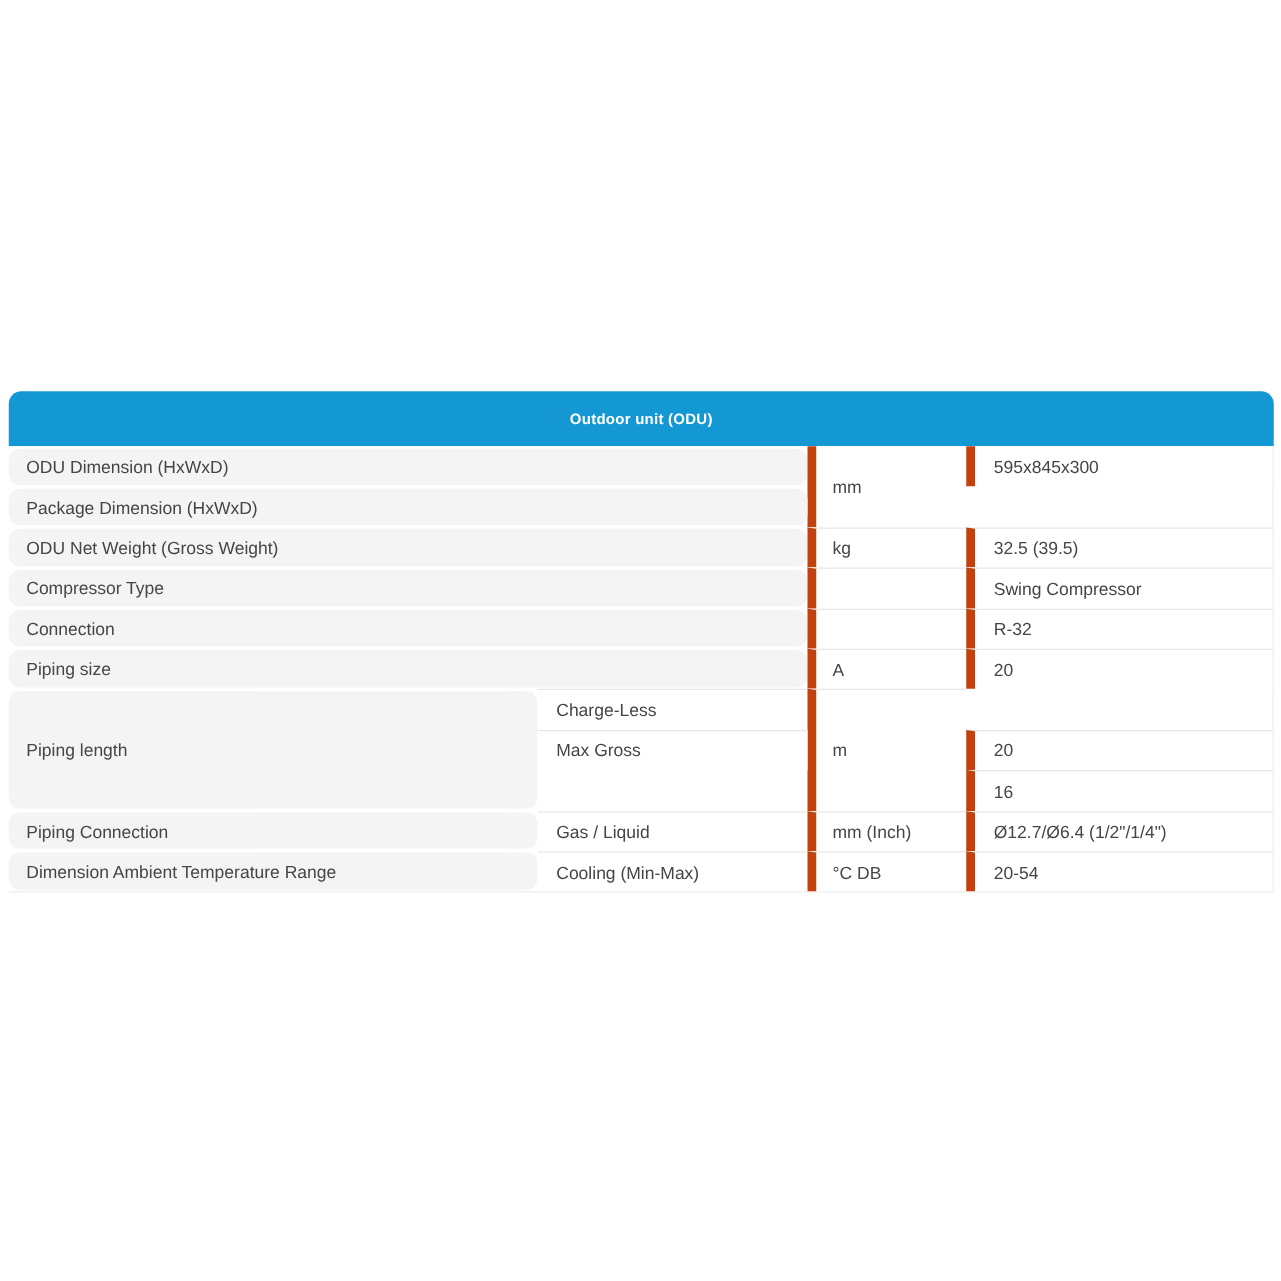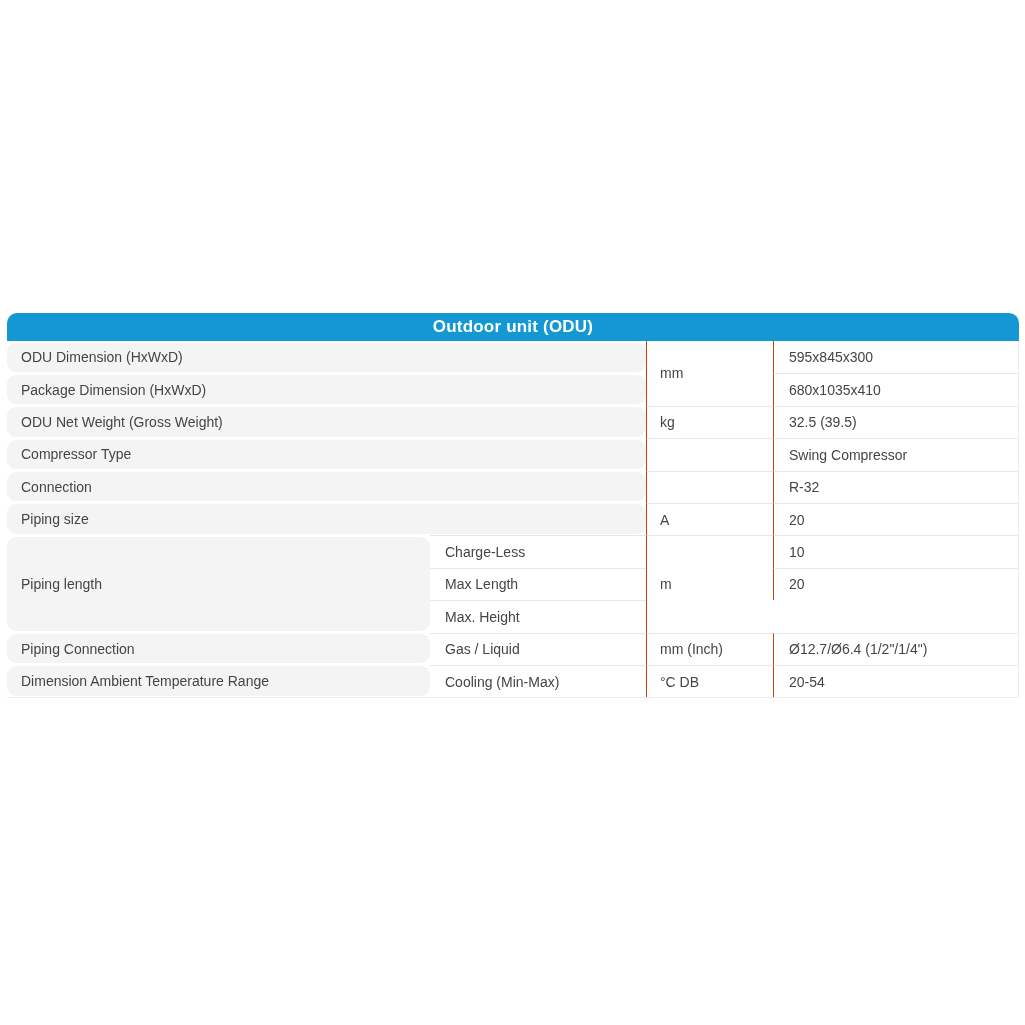--- a/index.html
+++ b/index.html
@@ -8,26 +8,26 @@
     width:1025px; height:1025px;
     font-family:"Liberation Sans", sans-serif;
     -webkit-font-smoothing:antialiased;
   }
   .spec-table{
     position:absolute;
     left:7px; top:313px;
     width:1012px;
   }
   .spec-header{
-    height:28px;
+    height:44px;
     background:var(--header-bg,#1398d3);
     border-radius:10px 10px 0 0;
     display:flex; align-items:center; justify-content:center;
     color:#ffffff;
-    font-size:17px;
+    font-size:12px;
     font-weight:bold;
     letter-spacing:.2px;
   }
   .spec-body{
     display:grid;
     grid-template-columns:423px 216px 127px 245px;
     grid-template-rows:repeat(11, 32.4px);
     border-right:1px solid #ececee;
     border-bottom:1px solid #ececee;
     background:#ffffff;
@@ -44,64 +44,62 @@
   .lbl{
     background:#f4f4f5;
     border-radius:9px;
     margin:1.5px 0;
     padding-left:14px;
   }
   .sub{ padding-left:15px; }
   .unit{ padding-left:13px; }
   .val{ padding-left:15px; }
   .bt{ border-top:1px solid #e7e7e9; }
-  .bl{ border-left:1px solid #c2410c; }
+  .bl{ border-left:7px solid #c2410c; }
 </style>
 </head>
 <body>
 
 <div class="spec-table">
   <div class="spec-header" style="background: rgb(19, 152, 211);">
     <span>Outdoor unit (ODU)</span>
   </div>
 
   <div class="spec-body">
 
     <div class="cell lbl" style="grid-area:1/1/2/3">ODU Dimension (HxWxD)</div>
     <div class="cell unit bl" style="grid-area:1/3/3/4">mm</div>
     <div class="cell val bl" style="grid-area:1/4/2/5">595x845x300</div>
 
     <div class="cell lbl" style="grid-area:2/1/3/3">Package Dimension (HxWxD)</div>
-    <div class="cell val bl bt" style="grid-area:2/4/3/5">680x1035x410</div>
 
     <div class="cell lbl" style="grid-area:3/1/4/3">ODU Net Weight (Gross Weight)</div>
     <div class="cell unit bl bt" style="grid-area:3/3/4/4">kg</div>
     <div class="cell val bl bt" style="grid-area:3/4/4/5">32.5 (39.5)</div>
 
     <div class="cell lbl" style="grid-area:4/1/5/3">Compressor Type</div>
     <div class="cell unit bl bt" style="grid-area:4/3/5/4"></div>
     <div class="cell val bl bt" style="grid-area:4/4/5/5">Swing Compressor</div>
 
     <div class="cell lbl" style="grid-area:5/1/6/3">Connection</div>
     <div class="cell unit bl bt" style="grid-area:5/3/6/4"></div>
     <div class="cell val bl bt" style="grid-area:5/4/6/5">R-32</div>
 
     <div class="cell lbl" style="grid-area:6/1/7/3">Piping size</div>
     <div class="cell unit bl bt" style="grid-area:6/3/7/4">A</div>
     <div class="cell val bl bt" style="grid-area:6/4/7/5">20</div>
 
     <div class="cell lbl" style="grid-area:7/1/10/2">Piping length</div>
     <div class="cell sub bt" style="grid-area:7/2/8/3">Charge-Less</div>
     <div class="cell unit bl bt" style="grid-area:7/3/10/4">m</div>
-    <div class="cell val bl bt" style="grid-area:7/4/8/5">10</div>
 
-    <div class="cell sub bt" style="grid-area:8/2/9/3">Max Length</div>
+    <div class="cell sub bt" style="grid-area:8/2/9/3">Max Gross</div>
     <div class="cell val bl bt" style="grid-area:8/4/9/5">20</div>
 
-    <div class="cell sub bt" style="grid-area:9/2/10/3">Max. Height</div>
+    <div class="cell val bl bt" style="grid-area:9/4/10/5">16</div>
 
     <div class="cell sub bt" style="grid-area:10/2/11/3">Gas / Liquid</div>
     <div class="cell lbl" style="grid-area:10/1/11/2">Piping Connection</div>
     <div class="cell unit bl bt" style="grid-area:10/3/11/4">mm (Inch)</div>
     <div class="cell val bl bt" style="grid-area:10/4/11/5">Ø12.7/Ø6.4 (1/2"/1/4")</div>
 
     <div class="cell lbl" style="grid-area:11/1/12/2">Dimension Ambient Temperature Range</div>
     <div class="cell sub bt" style="grid-area:11/2/12/3">Cooling (Min-Max)</div>
     <div class="cell unit bl bt" style="grid-area:11/3/12/4">°C DB</div>
     <div class="cell val bl bt" style="grid-area:11/4/12/5">20-54</div>

